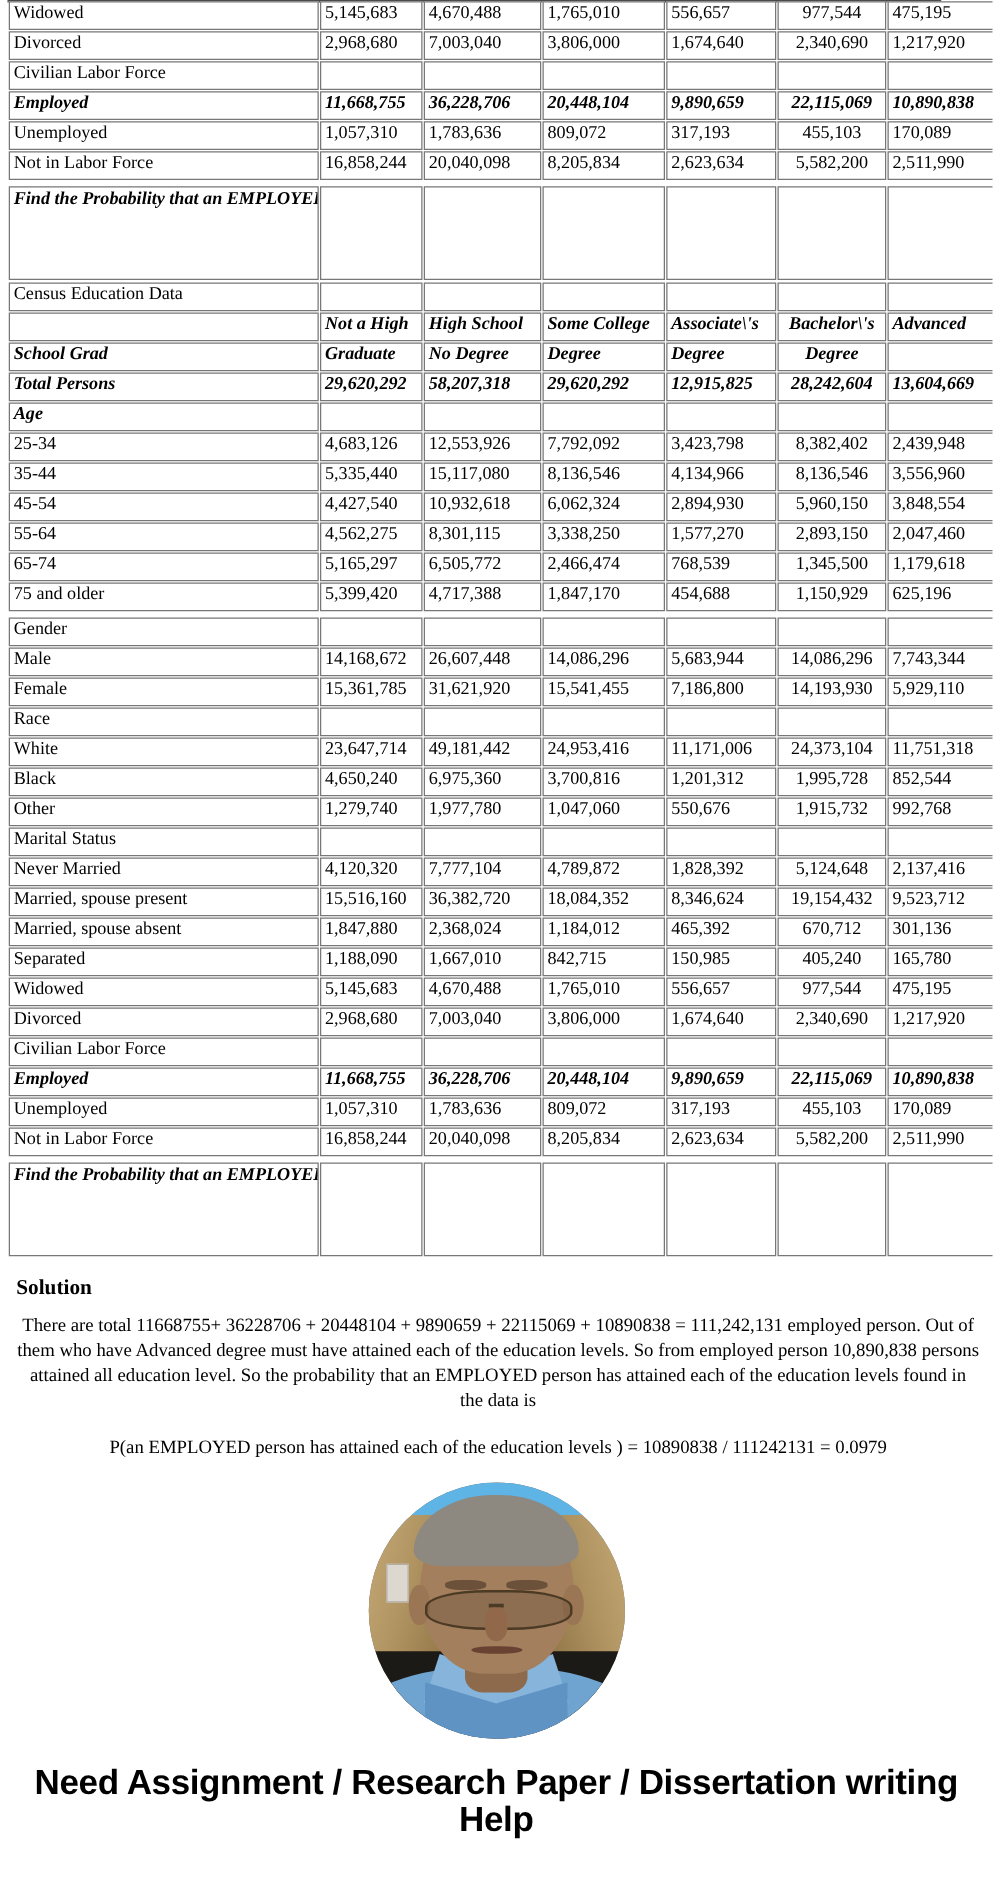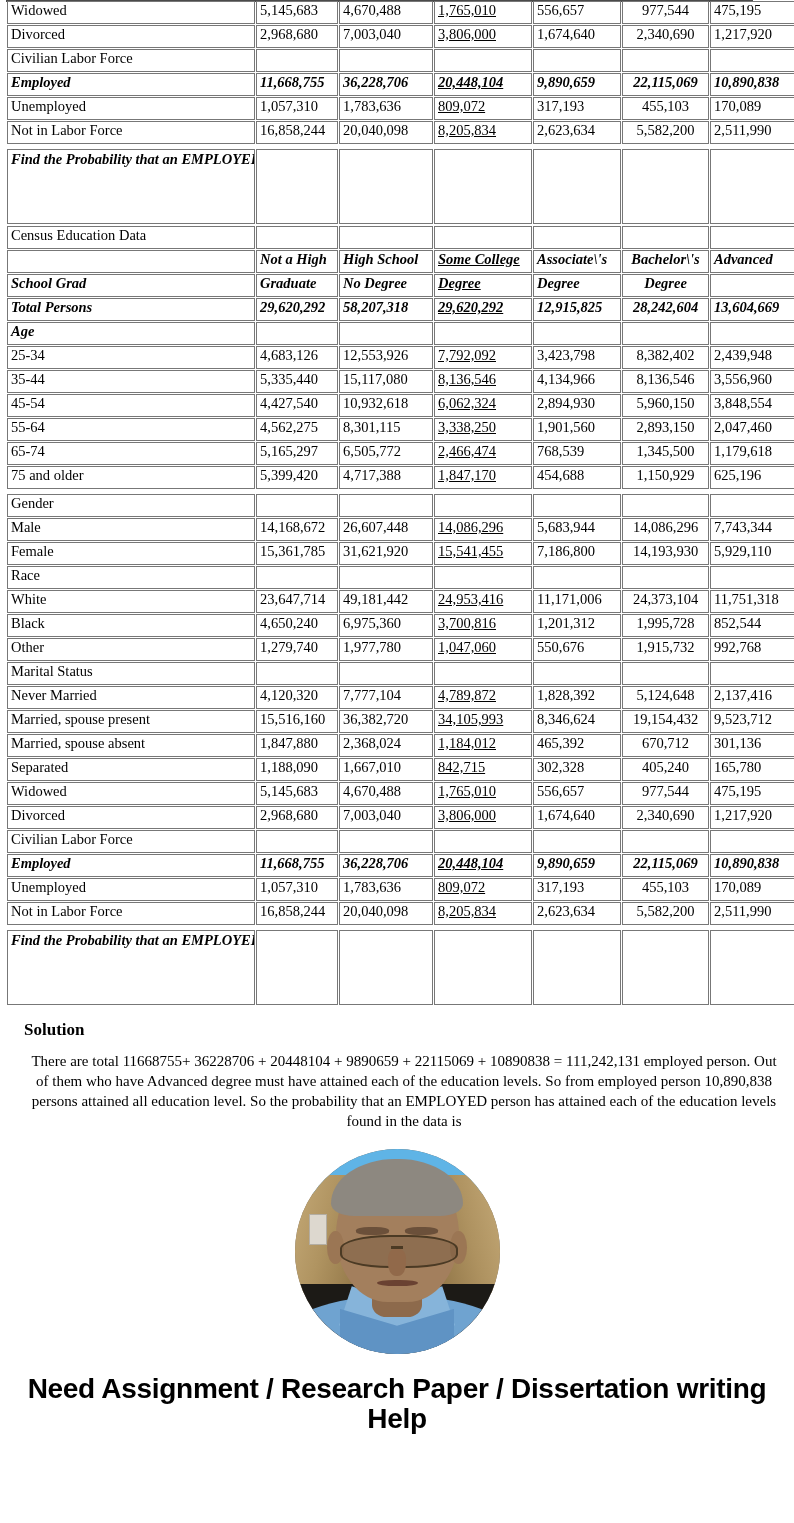--- a/index.html
+++ b/index.html
@@ -37,21 +37,21 @@
     padding: 1px 3px 2px 3px;
     vertical-align: top;
     height: 18px;
     background: #ffffff;
     overflow: hidden;
     white-space: nowrap;
   }
   td.lbl   { width: 240px; }
   td.c1    { width: 74px; }
   td.c2    { width: 86px; }
-  td.c3    { width: 90px; text-decoration: underline; }
+  td.c3    { width: 90px; }
   td.c4    { width: 80px; }
   td.c5    { width: 79px; text-align: center; }
   td.c6    { width: 78px; }
 
   td.bi { font-weight: bold; font-style: italic; }
   td.prompt {
     font-weight: bold;
     font-style: italic;
     white-space: normal;
     line-height: 1.17;
@@ -67,21 +67,21 @@
   .outer-rule {
     width: 747px;
     margin-left: 6px;
     border-top: 2px solid #4a4a4a;
     height: 0;
     font-size: 0;
   }
 
   
   .solution-wrap {
-    margin: 0 10px 0 24px;
+    margin: 0 10px 0 13px;
   }
   h2.solution-title {
     font-size: 17px;
     font-weight: bold;
     margin: 14px 0 12px 0;
     letter-spacing: 0;
   }
   p.para {
     font-size: 15px;
     line-height: 1.33;
@@ -364,21 +364,21 @@
           <td class="c3">6,062,324</td>
           <td class="c4">2,894,930</td>
           <td class="c5">5,960,150</td>
           <td class="c6">3,848,554</td>
         </tr>
         <tr>
           <td class="lbl">55-64</td>
           <td class="c1">4,562,275</td>
           <td class="c2">8,301,115</td>
           <td class="c3">3,338,250</td>
-          <td class="c4">1,901,560</td>
+          <td class="c4">1,577,270</td>
           <td class="c5">2,893,150</td>
           <td class="c6">2,047,460</td>
         </tr>
         <tr>
           <td class="lbl">65-74</td>
           <td class="c1">5,165,297</td>
           <td class="c2">6,505,772</td>
           <td class="c3">2,466,474</td>
           <td class="c4">768,539</td>
           <td class="c5">1,345,500</td>
@@ -480,40 +480,40 @@
           <td class="c2">7,777,104</td>
           <td class="c3">4,789,872</td>
           <td class="c4">1,828,392</td>
           <td class="c5">5,124,648</td>
           <td class="c6">2,137,416</td>
         </tr>
         <tr>
           <td class="lbl">Married, spouse present</td>
           <td class="c1">15,516,160</td>
           <td class="c2">36,382,720</td>
-          <td class="c3">34,105,993</td>
+          <td class="c3">18,084,352</td>
           <td class="c4">8,346,624</td>
           <td class="c5">19,154,432</td>
           <td class="c6">9,523,712</td>
         </tr>
         <tr>
           <td class="lbl">Married, spouse absent</td>
           <td class="c1">1,847,880</td>
           <td class="c2">2,368,024</td>
           <td class="c3">1,184,012</td>
           <td class="c4">465,392</td>
           <td class="c5">670,712</td>
           <td class="c6">301,136</td>
         </tr>
         <tr>
           <td class="lbl">Separated</td>
           <td class="c1">1,188,090</td>
           <td class="c2">1,667,010</td>
           <td class="c3">842,715</td>
-          <td class="c4">302,328</td>
+          <td class="c4">150,985</td>
           <td class="c5">405,240</td>
           <td class="c6">165,780</td>
         </tr>
         <tr>
           <td class="lbl">Widowed</td>
           <td class="c1">5,145,683</td>
           <td class="c2">4,670,488</td>
           <td class="c3">1,765,010</td>
           <td class="c4">556,657</td>
           <td class="c5">977,544</td>
@@ -581,20 +581,21 @@
           <td class="c4"></td>
           <td class="c5"></td>
           <td class="c6"></td>
         </tr>
       </tbody>
   </table>
 
   <div class="solution-wrap">
     <h2 class="solution-title">Solution</h2>
     <p class="para">There are total 11668755+ 36228706 + 20448104 + 9890659 + 22115069 + 10890838 = 111,242,131 employed person. Out of them who have Advanced degree must have attained each of the education levels. So from employed person 10,890,838 persons attained all education level. So the probability that an EMPLOYED person has attained each of the education levels found in the data is</p>
+    <p class="para">P(an EMPLOYED person has attained each of the education levels ) = 10890838 / 111242131 = 0.0979</p>
   </div>
 
   <div class="portrait-area">
     <div class="portrait">
       <div class="pt-sky"></div>
       <div class="pt-wallL"></div>
       <div class="pt-wallR"></div>
       <div class="pt-wallC"></div>
       <div class="pt-switch"></div>
       <div class="pt-dark"></div>

